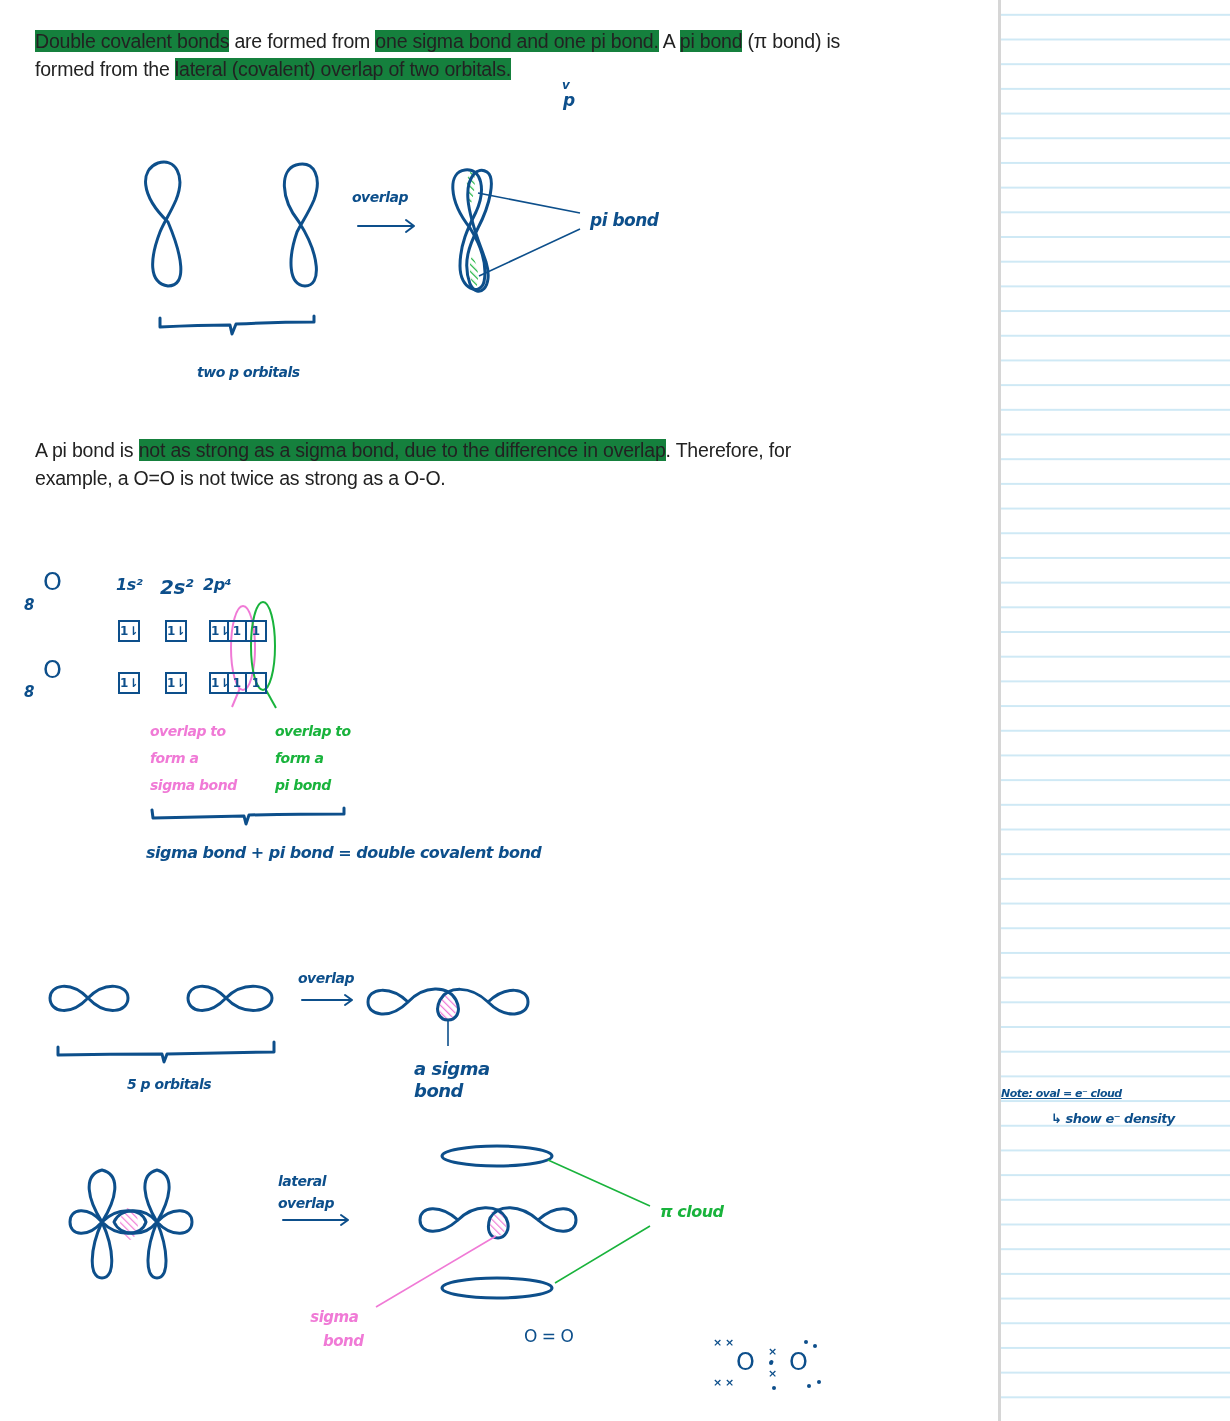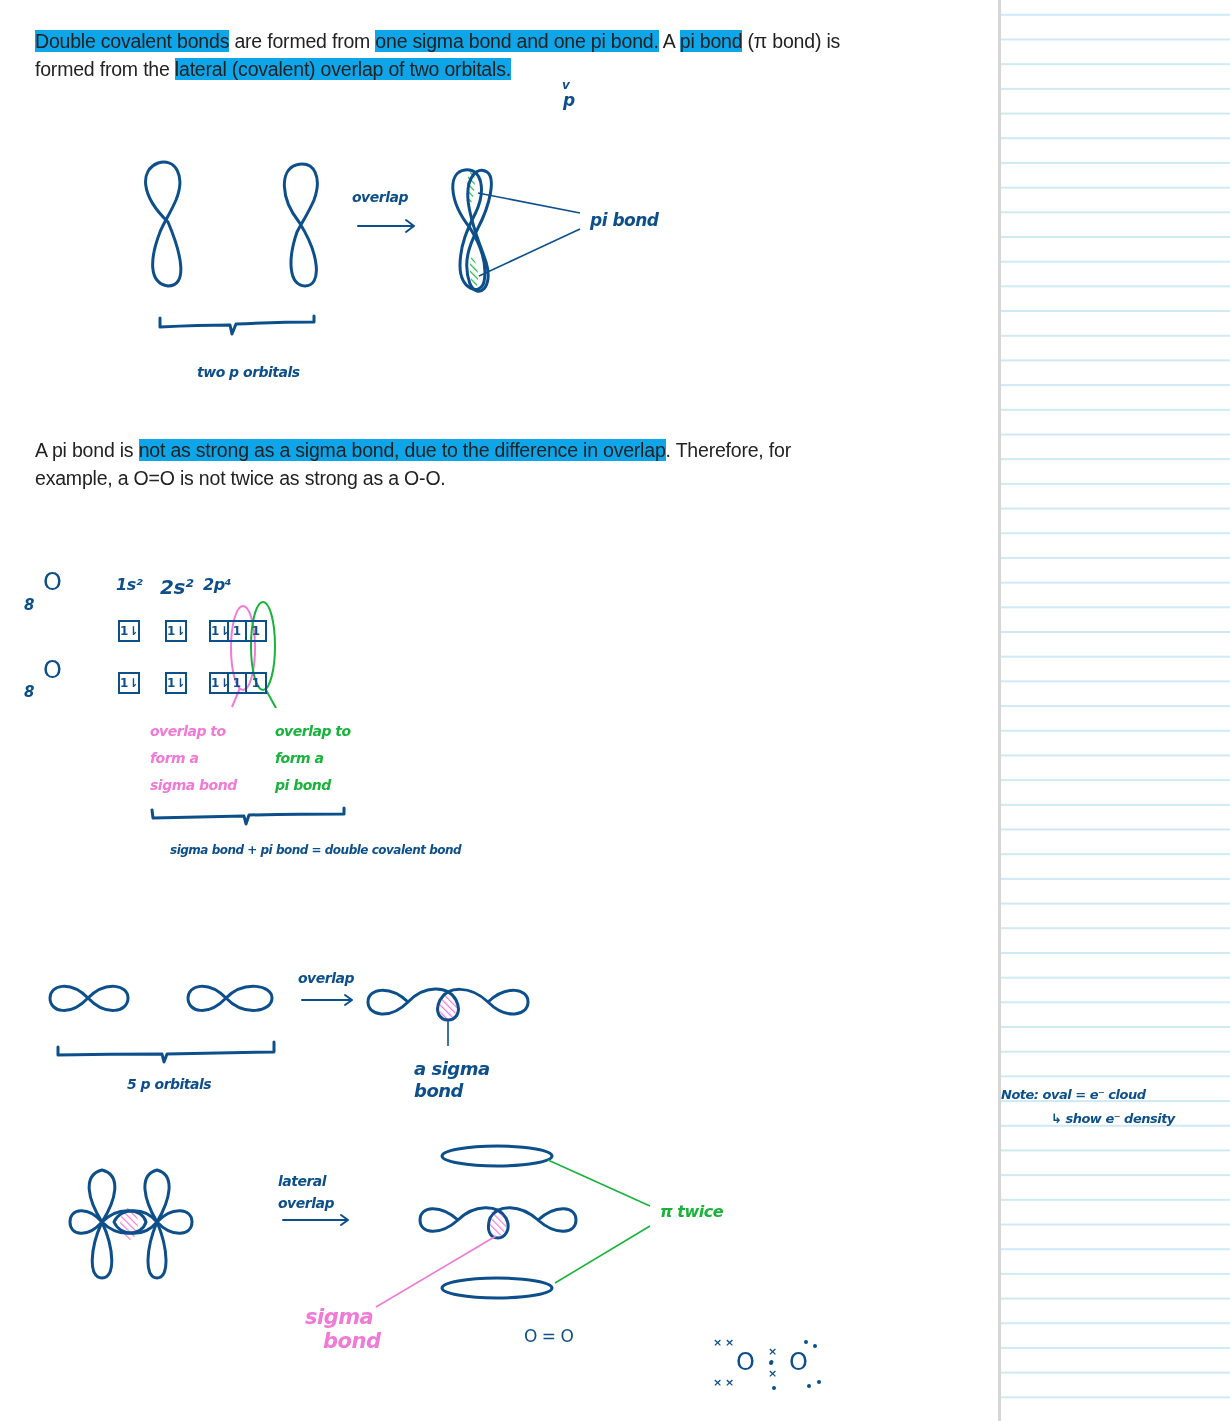--- a/index.html
+++ b/index.html
@@ -4,21 +4,21 @@
 <style>
   html, body { margin:0; padding:0; }
   body { width:1230px; height:1421px; position:relative; background:#ffffff; overflow:hidden;
          font-family: "Liberation Sans", "DejaVu Sans", sans-serif; }
   .page { position:absolute; left:0; top:0; width:1000px; height:1421px; background:#fff; }
   .divider { position:absolute; left:998px; top:0; width:3px; height:1421px; background:#d6d6d6; }
   .notes { position:absolute; left:1001px; top:0; width:229px; height:1421px;
            background-image: repeating-linear-gradient(to bottom, transparent 0px, transparent 14px, #cfe9f5 14px, #cfe9f5 15.5px, transparent 15.5px, transparent 24.7px);
            background-size: 100% 24.7px; }
   .para { position:absolute; left:35px; width:830px; font-size:19.5px; line-height:27.5px; color:#222; letter-spacing:-0.2px; }
-  .hl { background:#0ea5e9; }
+  .hl { background:#15803d; }
   .hand { position:absolute; color:#0d4f8b; font-family:"DejaVu Sans", sans-serif; font-style:italic; font-weight:bold; white-space:nowrap; letter-spacing:-0.5px; }
   .pink { color:#f07ad6; }
   .green { color:#19b33c; }
   svg { position:absolute; left:0; top:0; overflow:visible; }
   .ink { stroke:#0d4f8b; stroke-width:3; fill:none; stroke-linecap:round; stroke-linejoin:round; }
   .thin { stroke:#0d4f8b; stroke-width:1.6; fill:none; }
   .box { position:absolute; border:2.5px solid #0d4f8b; height:18px; color:#0d4f8b; font-weight:bold;
          font-size:12px; line-height:18px; text-align:center; font-family:"DejaVu Sans", sans-serif; }
   .box span { display:inline-block; width:18px; border-right:2px solid #0d4f8b; box-sizing:border-box; }
   .box span:last-child { border-right:none; }
@@ -139,45 +139,45 @@
     <div>overlap to</div>
       <div>form a</div>
       <div>sigma bond</div>
   </div>
   <div class="hand green" style="left:275px;top:718px;font-size:14px;line-height:27px;">
     <div>overlap to</div>
       <div>form a</div>
       <div>pi bond</div>
   </div>
 
-  <div class="hand" style="left:146px;top:843px;font-size:12px;margin-left:24px;">sigma bond + pi bond = double covalent bond</div>
+  <div class="hand" style="left:146px;top:843px;font-size:16px;">sigma bond + pi bond = double covalent bond</div>
 
   <div class="hand" style="left:298px;top:970px;font-size:14px;">overlap</div>
   <div class="hand" style="left:127px;top:1076px;font-size:14px;">5 p orbitals</div>
   <div class="hand" style="left:414px;top:1058px;font-size:18px;line-height:22px;text-align:left;">
     <div>a sigma</div>
       <div>bond</div>
   </div>
 
   <div class="hand" style="left:278px;top:1170px;font-size:14px;line-height:22px;">
     <div>lateral</div>
       <div>overlap</div>
   </div>
-  <div class="hand green" style="left:660px;top:1202px;font-size:16px;">π twice</div>
-  <div class="hand pink" style="left:305px;top:1305px;font-size:21px;line-height:24px;">
+  <div class="hand green" style="left:660px;top:1202px;font-size:16px;">π cloud</div>
+  <div class="hand pink" style="left:305px;top:1305px;font-size:15px;line-height:24px;text-align:center;">
     <div>sigma</div>
       <div style="padding-left:18px;">bond</div>
   </div>
   <div class="hand" style="left:480px;top:1326px;font-size:17px;font-style:normal;font-weight:normal;margin-left:44px;">O = O</div>
 
   <div class="hand" style="left:713px;top:1336px;font-size:11px;">× ×</div>
   <div class="hand" style="left:713px;top:1376px;font-size:11px;">× ×</div>
   <div class="hand" style="left:736px;top:1348px;font-size:24px;font-style:normal;font-weight:normal;">O</div>
   <div class="hand" style="left:768px;top:1346px;font-size:11px;line-height:11px;">×<br>•<br>×</div>
   <div class="hand" style="left:789px;top:1348px;font-size:24px;font-style:normal;font-weight:normal;">O</div>
 </div>
 
 <div class="divider"></div>
 
 <div class="notes">
-  <div class="hand" style="left:0px;top:1087px;font-size:13px;">Note: oval = e⁻ cloud</div>
+  <div class="hand" style="left:0px;top:1087px;font-size:11px;text-decoration:underline;">Note: oval = e⁻ cloud</div>
   <div class="hand" style="left:50px;top:1111px;font-size:13px;">↳ show e⁻ density</div>
 </div>
 
 </body></html>

